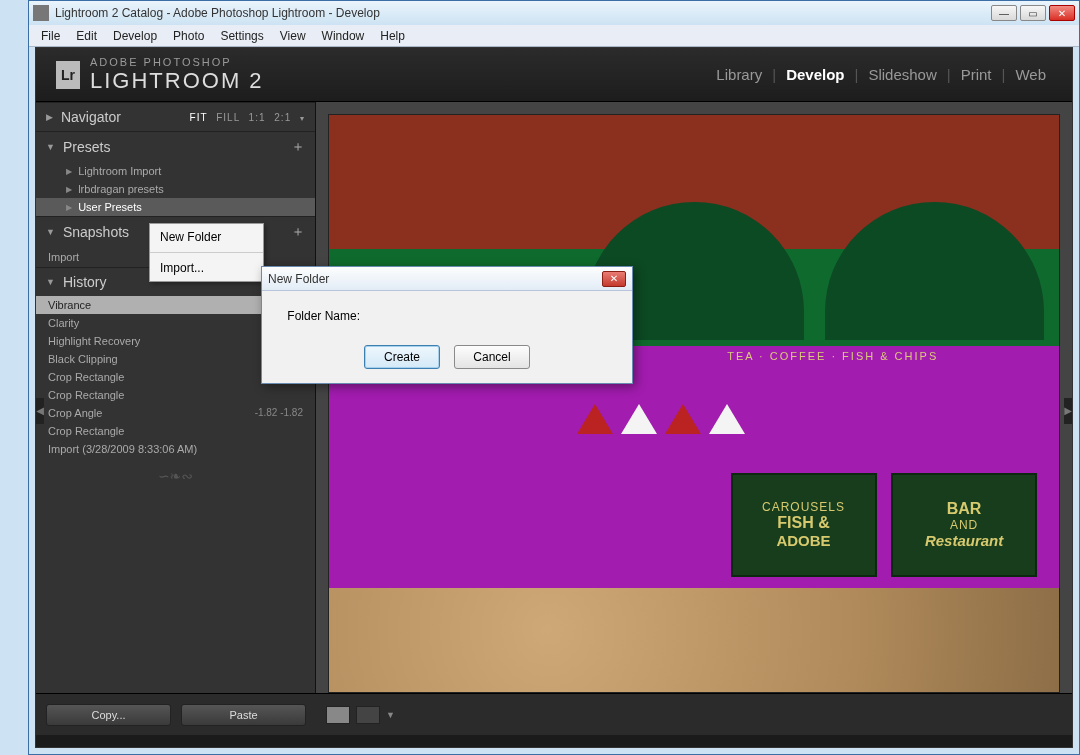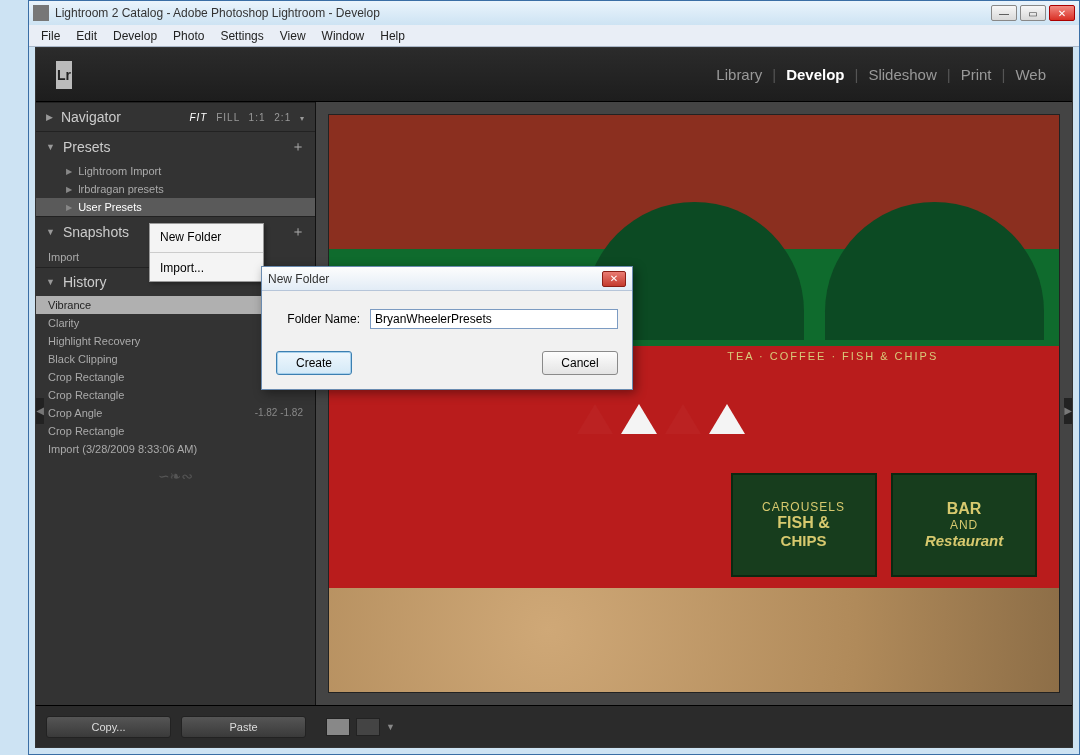--- a/index.html
+++ b/index.html
@@ -10,83 +10,83 @@
   .titlebar .app-icon { width: 16px; height: 16px; background:#777; margin-right:6px;}
   .titlebar .title { flex: 1; }
   .win-btns { display:flex; gap:3px; }
   .win-btn { width: 26px; height: 16px; border:1px solid #888; background:linear-gradient(#f7f7f7,#d9d9d9); border-radius:2px; display:flex; align-items:center; justify-content:center; font-size:10px;}
   .win-close { background:linear-gradient(#f28b82,#d93025); border-color:#a00; color:#fff;}
   .menubar { height: 22px; background:#e9eef6; display:flex; align-items:center; padding:0 4px; font-size:12px; color:#222; border-bottom:1px solid #a9b7c9;}
   .menubar span { padding:2px 8px; cursor:default;}
   
   .lr-app { position:absolute; left:6px; right:6px; top:46px; bottom:6px; background:#1b1b1b; border:1px solid #333; }
   .lr-header { height:54px; background:linear-gradient(#2b2b2b,#1d1d1d); display:flex; align-items:center; padding:0 20px; color:#ccc; border-bottom:1px solid #000;}
-  .lr-logo { width:16px; height:28px; background:#bbb; color:#222; font:bold 14px/28px sans-serif; text-align:center; margin-right:10px;}
+  .lr-logo { width:24px; height:28px; background:#bbb; color:#222; font:bold 14px/28px sans-serif; text-align:center; margin-right:10px;}
   .lr-brand { font-size:11px; letter-spacing:2px; color:#9a9a9a;}
   .lr-title { font-size:22px; letter-spacing:2px; color:#ddd; font-weight:300;}
   .lr-nav { margin-left:auto; display:flex; gap:4px; font-size:15px; color:#999; align-items:center;}
   .lr-nav .navitem { padding:0 6px; cursor:default;}
   .lr-nav .active { color:#fff; font-weight:600;}
   .lr-nav .sep { color:#555;}
   .lr-body { position:absolute; top:54px; bottom:42px; left:0; right:0; display:flex;}
   
   .left-panel { width: 280px; background:#333; color:#bbb; font-size:12px; overflow:hidden; border-right:1px solid #111;}
   .panel-sec { border-top:1px solid #222;}
   .panel-head { display:flex; align-items:center; padding:6px 10px; font-size:14px; color:#ccc;}
   .panel-head .chev { margin-right:8px; font-size:9px; color:#999;}
   .panel-head .spacer { flex:1;}
   .panel-head .plus { color:#aaa; font-size:14px;}
   .nav-opts { margin-left:auto; font-size:10px; letter-spacing:1px; color:#999;}
   .nav-opts span { margin-left:5px;}
-  .nav-opts .sel { color:#fff;font-style:italic;}
+  .nav-opts .sel { color:#fff;}
   .tree-item { display:flex; align-items:center; padding:3px 10px 3px 30px; color:#aaa; font-size:11px;}
   .tree-item .tchev { margin-right:6px; font-size:8px; color:#888;}
   .tree-item.sel { background:#5a5a5a; color:#fff;}
   .subpanel-label { padding:4px 12px; font-size:11px; color:#aaa;}
   .hist-item { display:flex; padding:3px 12px; font-size:11px; color:#aaa; justify-content:space-between;}
   .hist-item.selh { background:#b0b0b0; color:#222;}
   .hist-item .hv { color:#888; font-size:10px;}
   .orn { text-align:center; color:#555; font-size:14px; padding:10px 0;}
   
   .ctx-menu { position:absolute; left:120px; top:222px; width:115px; background:#f4f4f4; border:1px solid #999; box-shadow:2px 2px 4px rgba(0,0,0,.3); font-size:12px; z-index:5;}
   .ctx-menu div { padding:6px 10px;}
   .ctx-menu .div { border-top:1px solid #ccc; padding:0; height:0; margin:2px 0;}
   
   .main-area { flex:1; background:#444; position:relative; padding:20px;}
   .photo { position:absolute; left:12px; top:12px; right:12px; bottom:12px; background:#555; border:1px solid #222; overflow:hidden;}
   
   .photo-sky { position:absolute; top:0; left:0; right:0; height:40%; background:linear-gradient(#8b2f1f 0%, #8b2f1f 58%, #0f6b2d 58%, #0f6b2d 100%);}
   .photo-ground { position:absolute; bottom:0; left:0; right:0; height:18%; background:radial-gradient(circle at 30% 40%, #cfa877 0, #b08a5a 60%, #8d6e47 100%);}
-  .photo-mid { position:absolute; top:40%; left:0; right:0; bottom:18%; background:#b91c1c;}
+  .photo-mid { position:absolute; top:40%; left:0; right:0; bottom:18%; background:#a21caf;}
   .arch { position:absolute; top:15%; width:30%; height:24%; background:#0c4a23; border-top-left-radius:120px; border-top-right-radius:120px;}
   .arch.a1{ left:35%;} .arch.a2{ left:68%;}
   .sign { position:absolute; bottom:20%; width:20%; height:18%; background:#173d1d; color:#d7c96e; display:flex; flex-direction:column; align-items:center; justify-content:center; font-family:Georgia,serif; font-size:12px; border:2px solid #0c2811;}
   .sign.s1{ left:55%;} .sign.s2{ left:77%;}
   .sign .l1{ font-size:12px; letter-spacing:1px;}
   .sign .l2{ font-size:16px; font-weight:bold;}
   .sign .l3{ font-size:15px; font-weight:bold;}
   .umb { position:absolute; top:50%; width:0; height:0; border-left:18px solid transparent; border-right:18px solid transparent;}
   .ured{ border-bottom:30px solid #b22; } .uwhite{ border-bottom:30px solid #f4f4f4;}
   
-  .lr-footer { position:absolute; bottom:0; left:0; right:0; height:42px; background:#2b2b2b; display:flex; border-top:1px solid #000;}
+  .lr-footer { position:absolute; bottom:12px; left:0; right:0; height:42px; background:#2b2b2b; display:flex; border-top:1px solid #000;}
   .foot-left { width:280px; display:flex; gap:10px; align-items:center; justify-content:center; padding:0 10px;}
   .foot-btn { flex:1; height:22px; background:linear-gradient(#555,#3a3a3a); border:1px solid #222; color:#ddd; font-size:11px; border-radius:3px;}
   .foot-right { flex:1; display:flex; align-items:center; padding:0 10px; gap:6px;}
   .tb { width:24px; height:18px; background:#444; border:1px solid #222;}
   .tb.on { background:#888;}
   
   .dialog { position:absolute; left:232px; top:265px; width:372px; background:#f1f1f1; border:1px solid #6a8bb0; box-shadow:3px 3px 10px rgba(0,0,0,.4); z-index:10; font-size:12px;}
   .dlg-title { height:24px; background:linear-gradient(#fdfdfd,#e2ecf6); display:flex; align-items:center; padding:0 6px; color:#333; border-bottom:1px solid #b6c5d9;}
   .dlg-title .t { flex:1;}
   .dlg-close { width:24px; height:16px; background:linear-gradient(#e97c73,#c43a2d); border:1px solid #8a1f16; border-radius:2px; color:#fff; font-size:10px; display:flex; align-items:center; justify-content:center;}
   .dlg-body { padding:18px 14px 14px 14px;}
   .dlg-row { display:flex; align-items:center; gap:10px; margin-bottom:22px;}
   .dlg-row label { width:84px; text-align:right;}
   .dlg-row input { flex:1; height:20px; border:1px solid #7c9bc2; padding:1px 4px; font-size:12px; background:#fff;}
-  .dlg-btns { display:flex; justify-content:space-between; gap:14px;}
+  .dlg-btns { display:flex; justify-content:center; gap:14px;}
   .dlg-btn { width:76px; height:24px; border:1px solid #8a8a8a; background:linear-gradient(#fdfdfd,#e4e4e4); border-radius:3px; font-size:12px;}
   .dlg-btn.primary { border:1px solid #3c7fb1; box-shadow:0 0 0 1px #a6d0ec inset; background:linear-gradient(#eef7fd,#d4e9f7);}
   
   .edge-handle { position:absolute; top:50%; width:8px; height:26px; background:#222; color:#777; font-size:10px; display:flex; align-items:center; justify-content:center;}
   .edge-left{ left:0;} .edge-right{ right:0;}
 </style>
 </head>
 <body>
 
 <div class="win-frame">
@@ -106,20 +106,24 @@
     <span>Photo</span>
     <span>Settings</span>
     <span>View</span>
     <span>Window</span>
     <span>Help</span>
   </div>
 
   <div class="lr-app">
     <div class="lr-header">
       <div class="lr-logo">Lr</div>
+      <div>
+        <div class="lr-brand">ADOBE PHOTOSHOP</div>
+        <div class="lr-title">LIGHTROOM 2</div>
+      </div>
       <div class="lr-nav">
         <span class="navitem">Library</span>
           <span class="sep">|</span>
         <span class="navitem active">Develop</span>
           <span class="sep">|</span>
         <span class="navitem">Slideshow</span>
           <span class="sep">|</span>
         <span class="navitem">Print</span>
           <span class="sep">|</span>
         <span class="navitem">Web</span>
@@ -228,21 +232,21 @@
           <div class="photo-mid">
              <div style="position:absolute;top:4px;left:40%;right:2%;text-align:center;color:#d9c97a;font-size:11px;letter-spacing:2px;">TEA · COFFEE · FISH &amp; CHIPS</div>
           </div>
           <div class="umb ured" style="left:34%;"></div>
           <div class="umb uwhite" style="left:40%;"></div>
           <div class="umb ured" style="left:46%;"></div>
           <div class="umb uwhite" style="left:52%;"></div>
           <div class="sign s1">
             <div class="l1">CAROUSELS</div>
             <div class="l2">FISH &amp;</div>
-            <div class="l3">CHIPS</div>
+            <div class="l3">ADOBE</div>
           </div>
           <div class="sign s2">
             <div class="l2">BAR</div>
             <div class="l1">AND</div>
             <div class="l3" style="font-style:italic">Restaurant</div>
           </div>
           <div class="photo-ground"></div>
         </div>
       </div>
     </div>
@@ -270,21 +274,20 @@
   </div>
 
   <div class="dialog">
     <div class="dlg-title">
       <span class="t">New Folder</span>
       <div class="dlg-close">✕</div>
     </div>
     <div class="dlg-body">
       <div class="dlg-row">
         <label>Folder Name:</label>
-        <input type="text" value="BryanWheelerPresets" style="">
       </div>
       <div class="dlg-btns">
         <button class="dlg-btn primary">Create</button>
         <button class="dlg-btn">Cancel</button>
       </div>
     </div>
   </div>
 </div>
 
 </body></html>

